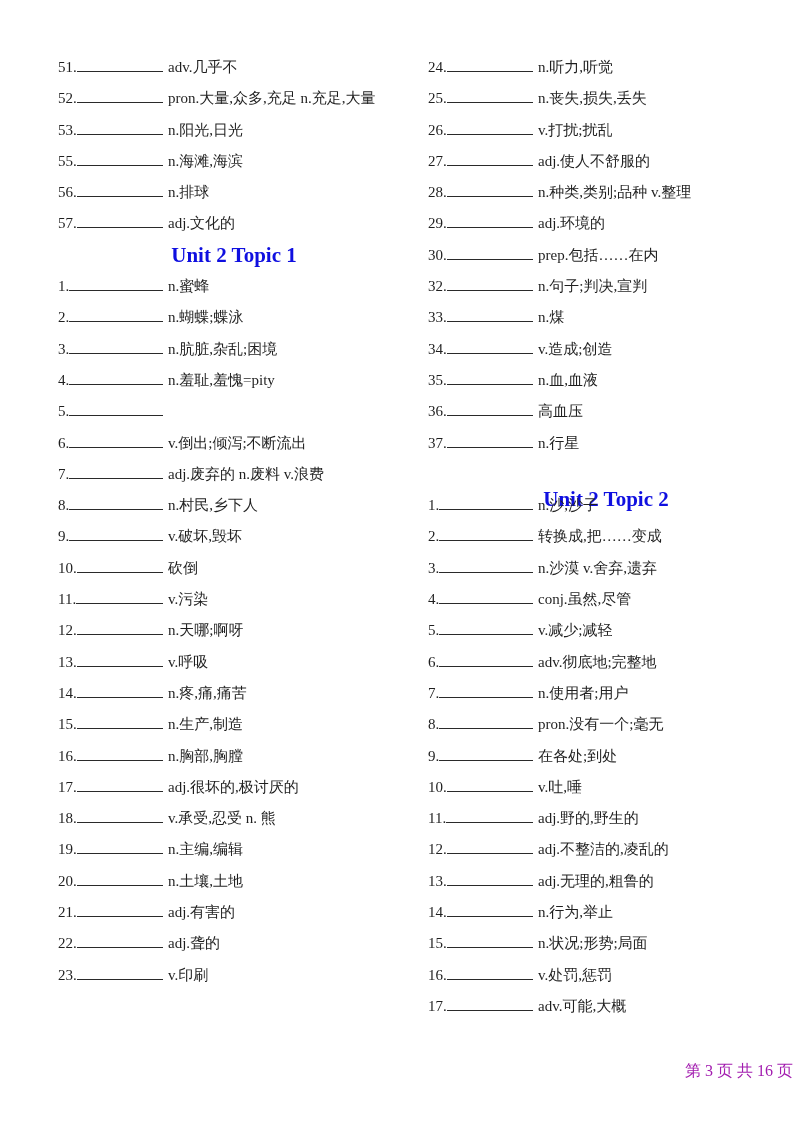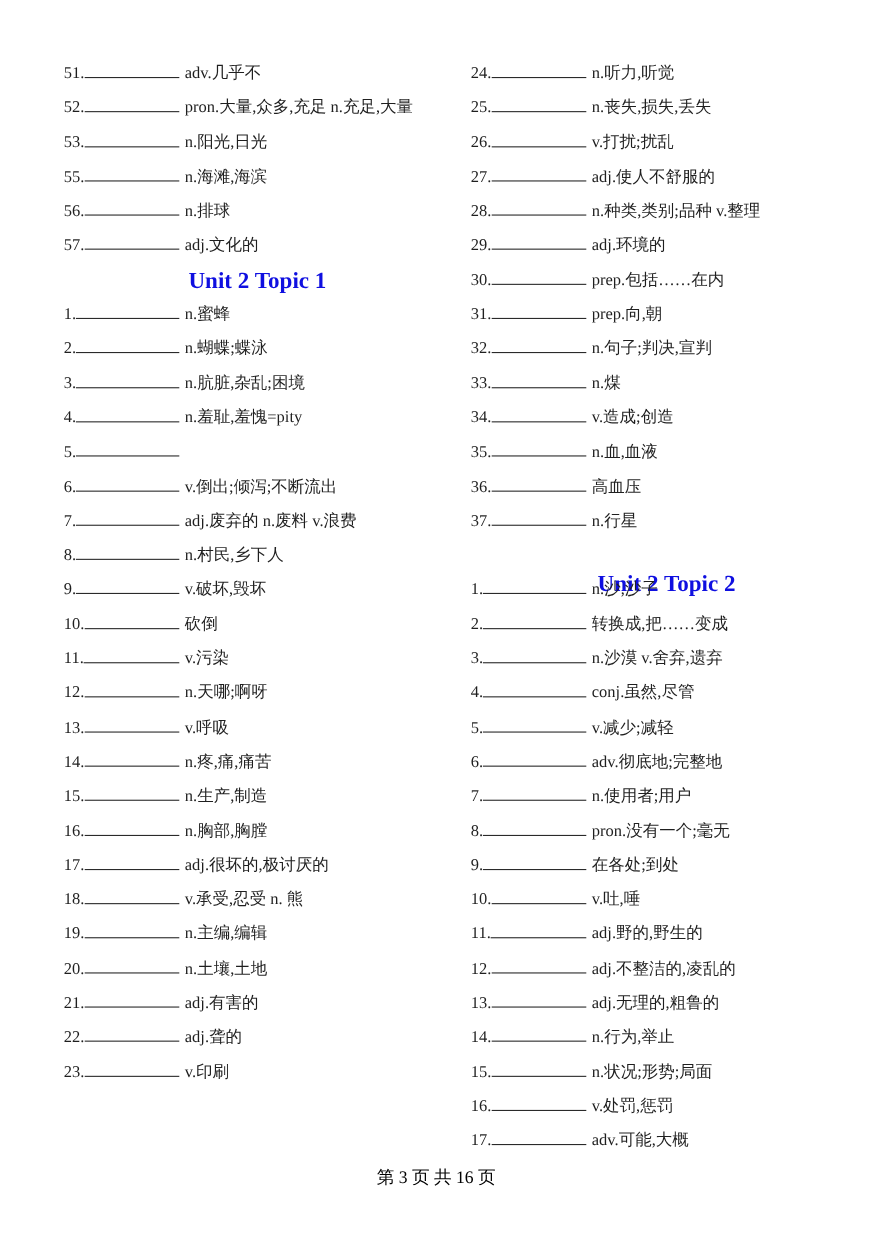--- a/index.html
+++ b/index.html
@@ -55,24 +55,24 @@
   .unit-header {
     line-height: 31.3px;
     font-weight: 700;
     font-size: 21px;
   }
   .footer {
     position: absolute;
     left: 0;
     top: 1060px;
     width: 100%;
-    text-align: center;
+    text-align: right;
     font-size: 16px;
     line-height: 22px;
-    color: #000000;
+    color: #a21caf;
   }
 </style>
 </head>
 <body>
 
 <div class="page">
   <div class="col col-left" id="col-left">
       <div class="row">
         <span class="lead">
           <span class="num">51.</span>
@@ -324,27 +324,20 @@
       </div>
       <div class="row">
         <span class="lead">
           <span class="num">30.</span>
           <span class="blank"></span>
         </span>
         <span class="def">prep.包括……在内</span>
       </div>
       <div class="row">
         <span class="lead">
-          <span class="num">31.</span>
-          <span class="blank"></span>
-        </span>
-        <span class="def">prep.向,朝</span>
-      </div>
-      <div class="row">
-        <span class="lead">
           <span class="num">32.</span>
           <span class="blank"></span>
         </span>
         <span class="def">n.句子;判决,宣判</span>
       </div>
       <div class="row">
         <span class="lead">
           <span class="num">33.</span>
           <span class="blank"></span>
         </span>

